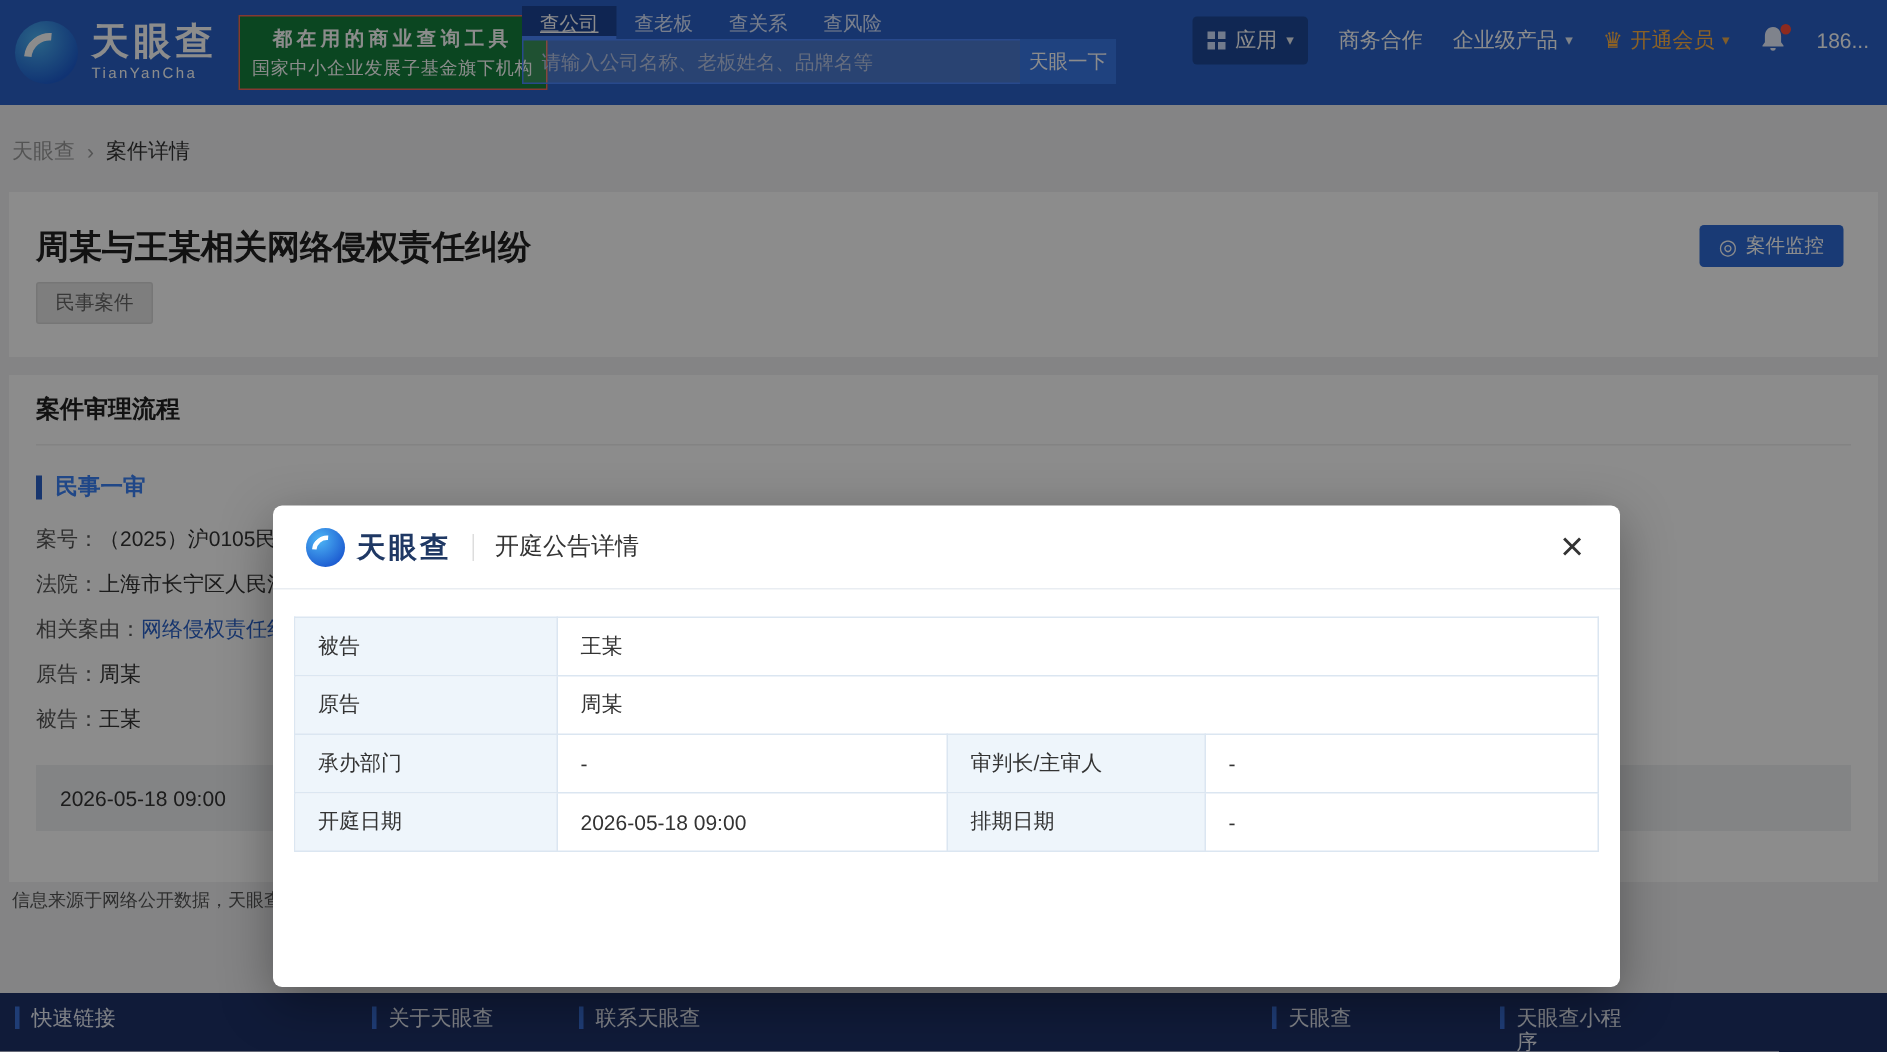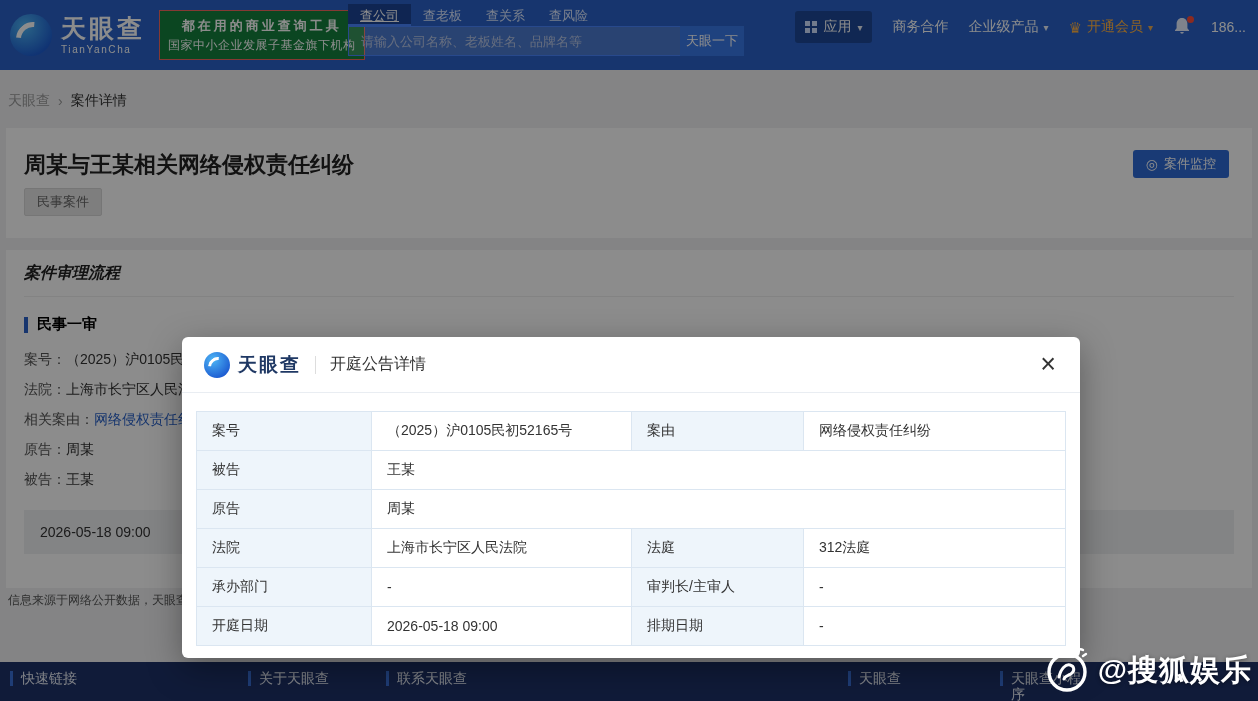--- a/index.html
+++ b/index.html
@@ -45,22 +45,22 @@
 
   
   .title-card{position:absolute;left:6px;right:6px;top:128px;height:110px;background:#fff;}
   .case-title{position:absolute;left:18px;top:22px;font-size:22px;font-weight:bold;color:#222;}
   .case-tag{position:absolute;left:18px;top:60px;border:1px solid #d8d8d8;background:#e5e5e5;color:#666;font-size:13px;padding:4px 12px;border-radius:2px;}
   .monitor-btn{position:absolute;right:23px;top:22px;background:#2f6bd5;color:#fff;font-size:13px;height:28px;display:flex;align-items:center;gap:6px;padding:0 13px;border-radius:3px;border:none;cursor:pointer;}
   .monitor-icon{font-size:14px;line-height:1;}
 
   
   .case-card{position:absolute;left:6px;right:6px;top:250px;height:338px;background:#fff;padding:0 18px;box-sizing:border-box;}
-  .section-title{padding:13px 0 12px;font-size:16px;font-weight:bold;color:#222;border-bottom:1px solid #eee;font-style:italic;}
-  .stage{margin-top:18px;font-size:15px;font-weight:bold;color:#000000;display:flex;align-items:center;}
+  .section-title{padding:13px 0 12px;font-size:16px;font-weight:bold;color:#222;border-bottom:1px solid #eee;}
+  .stage{margin-top:18px;font-size:15px;font-weight:bold;color:#3b82f6;display:flex;align-items:center;}
   .stage::before{content:"";width:4px;height:16px;background:#2a62c8;margin-right:9px;}
   .fields{margin-top:10px;}
   .field{height:30px;line-height:30px;font-size:14px;color:#333;}
   .field .lab{color:#555;}
   .field .val-link{color:#2a62c8;cursor:pointer;}
   .timeline-box{margin-top:16px;height:44px;background:#eff0f2;display:flex;align-items:center;padding-left:16px;}
   .timeline-date{font-size:14px;color:#333;}
   .timeline-dot{width:8px;height:8px;border-radius:50%;background:#2f6bd5;margin-left:46px;flex:none;}
 
   .disclaimer{position:absolute;left:8px;top:592px;font-size:12px;color:#555;}
@@ -232,58 +232,37 @@
     </div>
     <table class="modal-table">
       <colgroup>
           <col class="c1">
           <col class="c2">
           <col class="c3">
           <col>
         </colgroup>
       <tbody>
         <tr>
-          <td class="lbl">案号</td>
-          <td>（2025）沪0105民初52165号</td>
-          <td class="lbl">案由</td>
-          <td>网络侵权责任纠纷</td>
-        </tr>
-        <tr>
           <td class="lbl">被告</td>
           <td colspan="3">王某</td>
         </tr>
         <tr>
           <td class="lbl">原告</td>
           <td colspan="3">周某</td>
-        </tr>
-        <tr>
-          <td class="lbl">法院</td>
-          <td>上海市长宁区人民法院</td>
-          <td class="lbl">法庭</td>
-          <td>312法庭</td>
         </tr>
         <tr>
           <td class="lbl">承办部门</td>
           <td>-</td>
           <td class="lbl">审判长/主审人</td>
           <td>-</td>
         </tr>
         <tr>
           <td class="lbl">开庭日期</td>
           <td>2026-05-18 09:00</td>
           <td class="lbl">排期日期</td>
           <td>-</td>
         </tr>
       </tbody>
     </table>
   </div>
 
-  <div class="watermark">
-    <svg class="wm-logo" viewBox="0 0 48 48" fill="none" stroke="#fff">
-      <circle cx="24" cy="26" r="18" stroke-width="3.4"></circle>
-      <path d="M16 31 c2-9 7-13 11-12 c4 1 5 5 2 8 c-3 3 -7 2 -8 6" stroke-width="3" stroke-linecap="round"></path>
-      <path d="M33 5 q4 -3 7 -1" stroke-width="2.4" stroke-linecap="round"></path>
-      <path d="M40 10 l3 -2" stroke-width="2.4" stroke-linecap="round"></path>
-    </svg>
-    <span class="wm-text">@搜狐娱乐</span>
-  </div>
 
 </div>
 
 </body></html>

